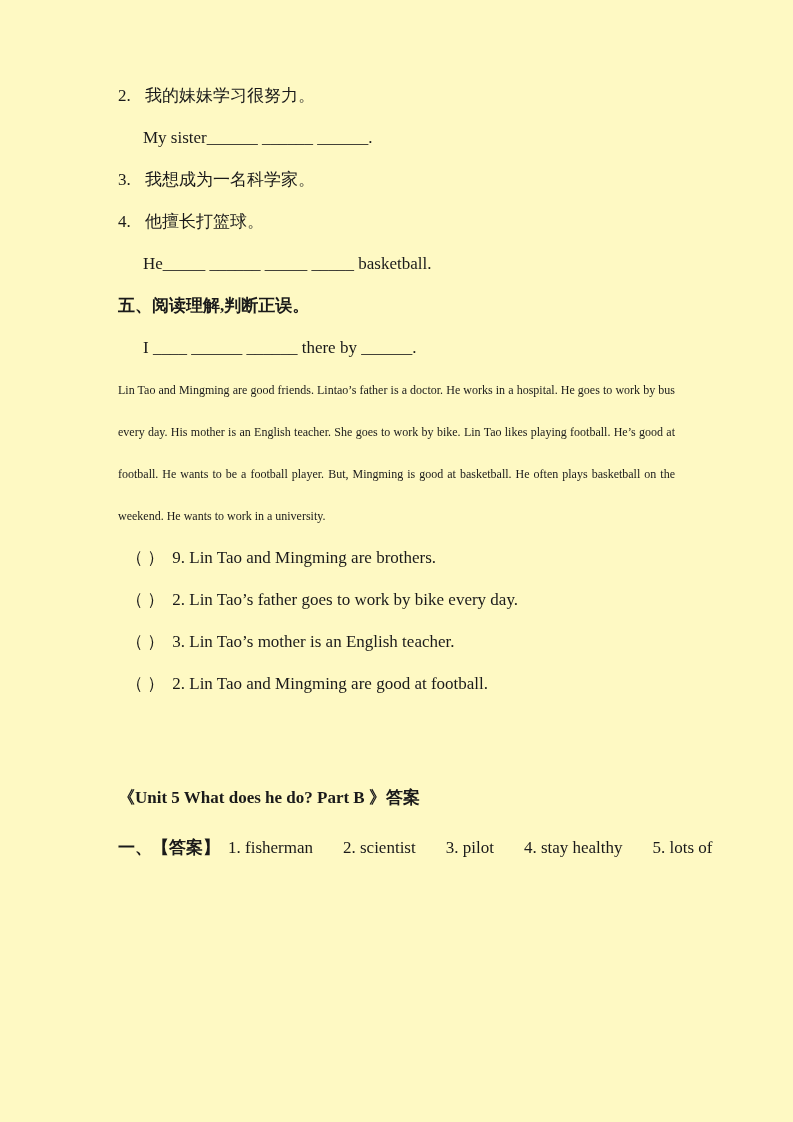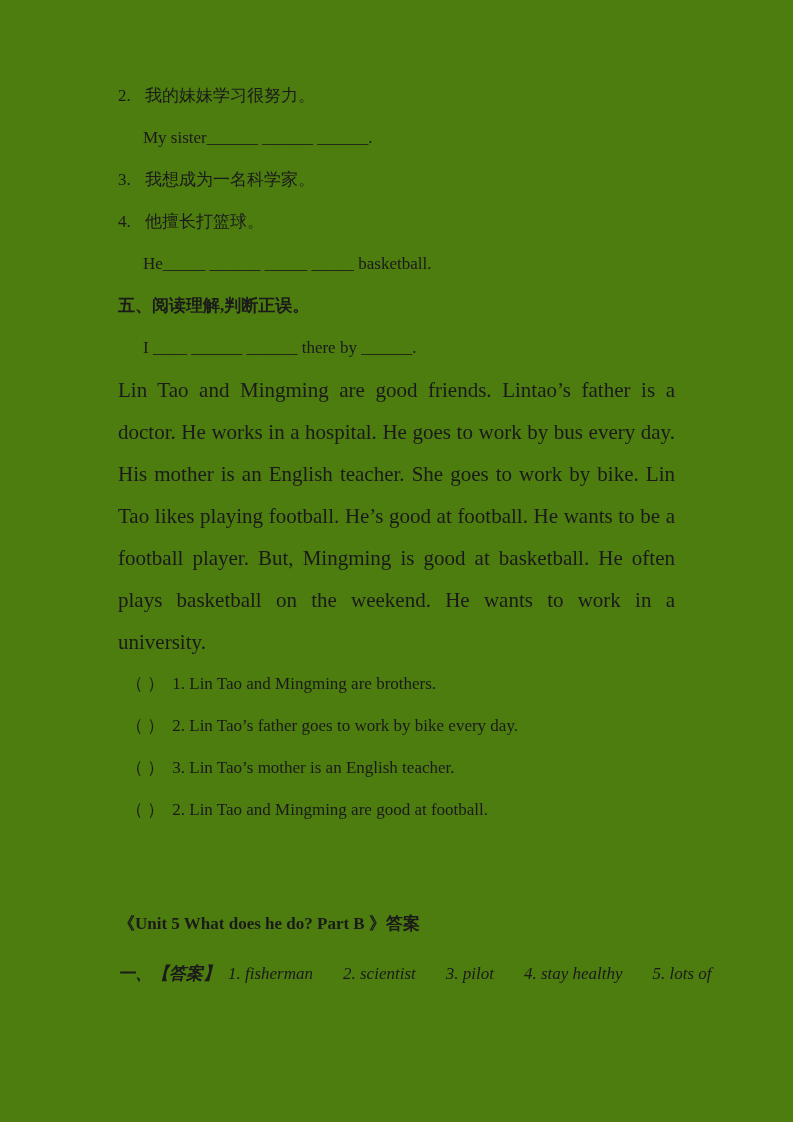--- a/index.html
+++ b/index.html
@@ -5,21 +5,21 @@
   html, body {
     margin: 0;
     padding: 0;
     background: #ffffff;
   }
   .page {
     position: relative;
     width: 793px;
     height: 1122px;
     margin: 0 auto;
-    background: #4d7c0f;
+    background: #fef9c3;
     box-sizing: border-box;
     padding: 75px 118px 8px 118px;
     font-family: "Liberation Serif", "DejaVu Serif", serif;
     color: #1a1a1a;
     overflow: hidden;
   }
   .line {
     height: 42px;
     line-height: 42px;
     font-size: 17px;
@@ -30,40 +30,39 @@
     width: 27px;
   }
   .en-blank {
     padding-left: 25px;
   }
   .section-heading {
     font-weight: 700;
   }
   .passage {
     margin: 0;
-    font-size: 21px;
+    font-size: 12px;
     line-height: 42px;
     text-align: justify;
   }
   .tf-line {
     padding-left: 8px;
   }
   .tf-paren {
     margin-right: 8px;
   }
   .answers-title {
     margin-top: 72px;
     text-align: left;
     font-weight: 700;
   }
   .answers-row {
     display: flex;
     align-items: flex-end;
     margin-top: 8px;
-    font-style: italic;
   }
   .ans-label {
     font-weight: 700;
     margin-right: 8px;
   }
   .ans-item {
     margin-right: 30px;
   }
 </style>
 </head>
@@ -85,21 +84,21 @@
   </div>
   <div class="line en-blank">He_____ ______ _____ _____ basketball.</div>
 
   <div class="line section-heading">五、阅读理解,判断正误。</div>
 
   <div class="line en-blank">I ____ ______ ______ there by ______.</div>
 
   <p class="passage">Lin Tao and Mingming are good friends. Lintao’s father is a doctor. He works in a hospital. He goes to work by bus every day. His mother is an English teacher. She goes to work by bike. Lin Tao likes playing football. He’s good at football. He wants to be a football player. But, Mingming is good at basketball. He often plays basketball on the weekend. He wants to work in a university.</p>
 
   <div class="line tf-line">
-    <span class="tf-paren">（ ）</span><span>1. Lin Tao and Mingming are brothers.</span>
+    <span class="tf-paren">（ ）</span><span>9. Lin Tao and Mingming are brothers.</span>
   </div>
   <div class="line tf-line">
     <span class="tf-paren">（ ）</span><span>2. Lin Tao’s father goes to work by bike every day.</span>
   </div>
   <div class="line tf-line">
     <span class="tf-paren">（ ）</span><span>3. Lin Tao’s mother is an English teacher.</span>
   </div>
   <div class="line tf-line">
     <span class="tf-paren">（ ）</span><span>2. Lin Tao and Mingming are good at football.</span>
   </div>

